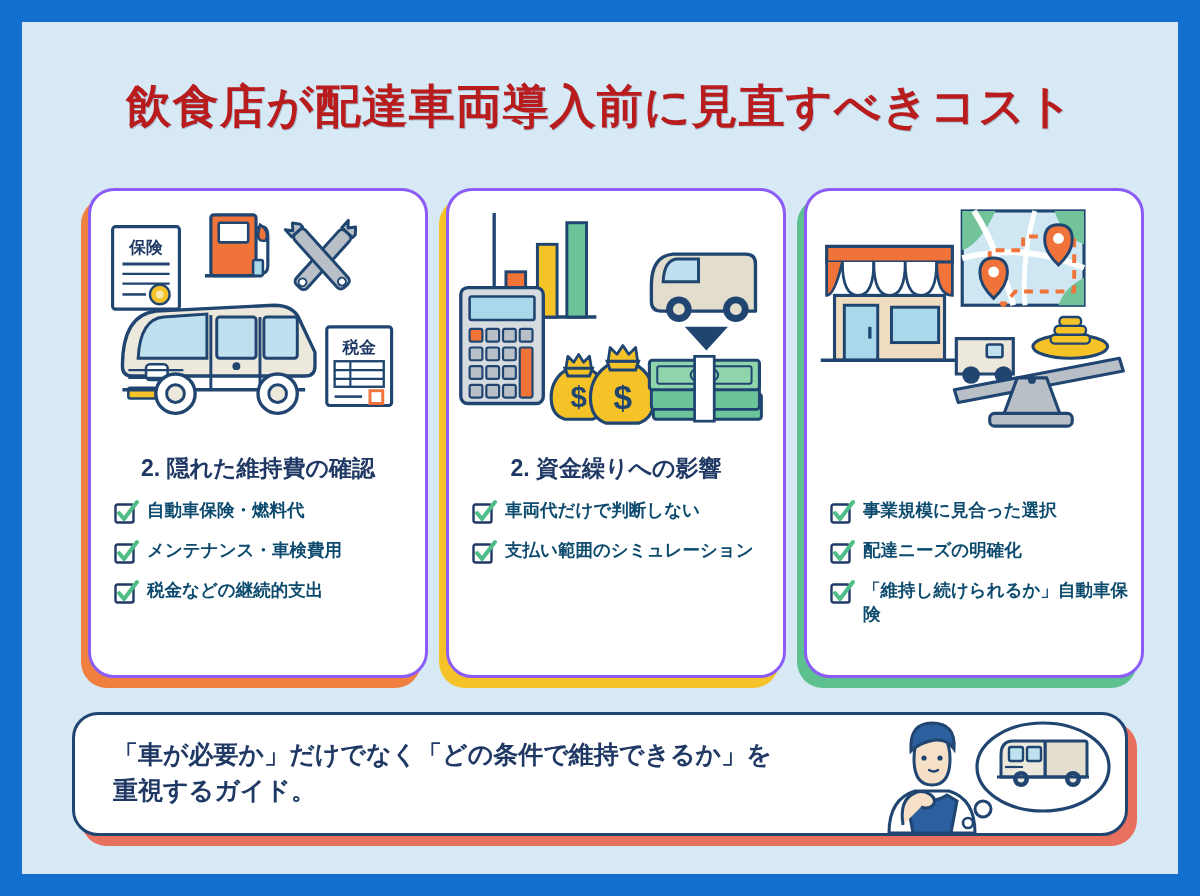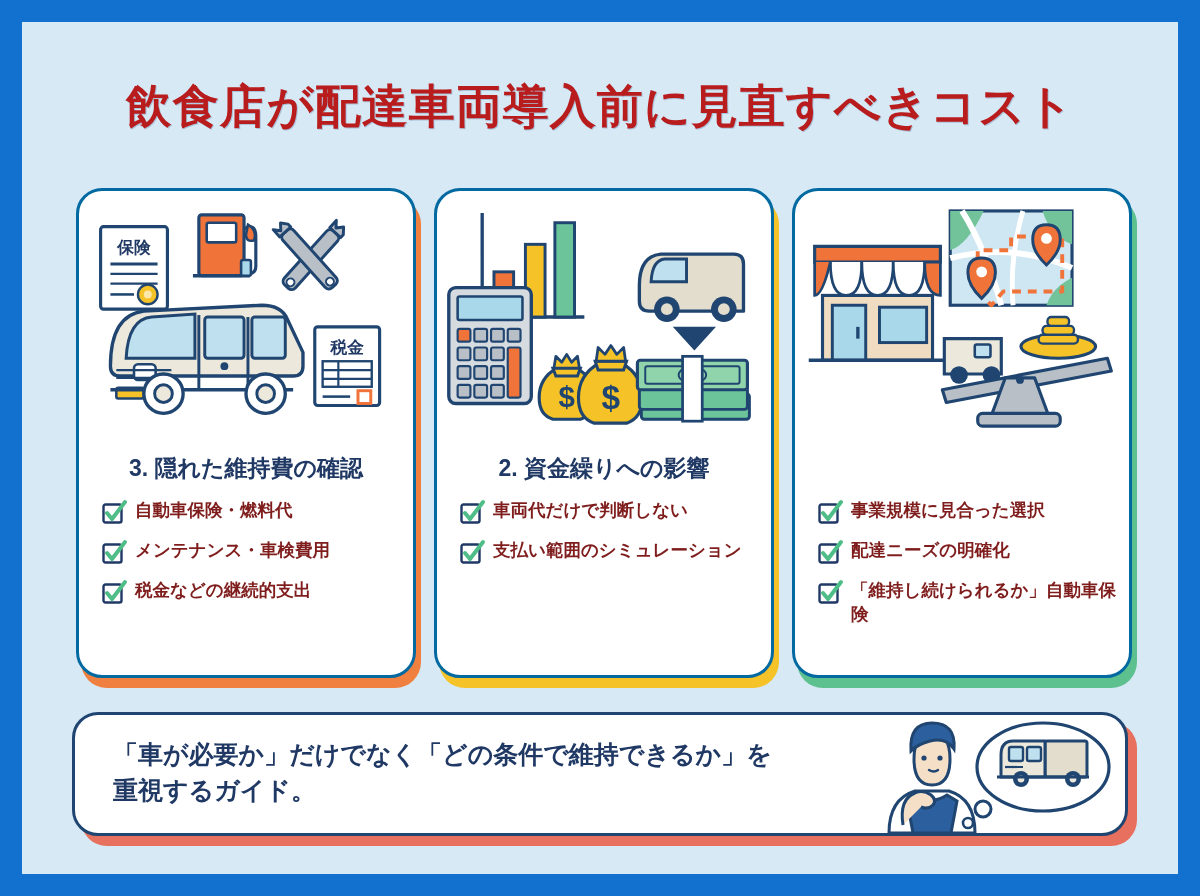--- a/index.html
+++ b/index.html
@@ -57,26 +57,26 @@
     position: absolute;
     left: 9px;
     top: 10px;
     width: 340px;
     height: 490px;
     border-radius: 26px;
   }
 
   .card-body {
     position: absolute;
-    left: 4px;
+    left: 16px;
     top: 0;
     width: 340px;
     height: 490px;
     background: #ffffff;
-    border: 3px solid #0369a1;
+    border: 3px solid #8b5cf6;
     border-radius: 26px;
     overflow: hidden;
   }
 
   .card-art {
     position: absolute;
     left: 0;
     top: 8px;
     width: 100%;
     height: 240px;
@@ -114,21 +114,21 @@
     flex: 0 0 auto;
     width: 25px;
     height: 25px;
     margin-right: 9px;
     margin-top: 1px;
   }
   .check-icon svg { display: block; width: 25px; height: 25px; overflow: visible; }
 
   .bullet-text {
     font-size: 17.5px;
-    color: #7f1d1d;
+    color: #0c4a6e;
     line-height: 1.35;
     font-weight: bold;
   }
 
   
   .banner-wrap {
     position: absolute;
     left: 50px;
     top: 690px;
     width: 1056px;
@@ -252,21 +252,21 @@
               <rect x="248" y="163" width="50" height="26" fill="none" stroke="#1f4570" stroke-width="2.4"></rect>
               <line x1="248" y1="172" x2="298" y2="172" stroke="#1f4570" stroke-width="2.2"></line>
               <line x1="248" y1="181" x2="298" y2="181" stroke="#1f4570" stroke-width="2.2"></line>
               <line x1="264" y1="163" x2="264" y2="189" stroke="#1f4570" stroke-width="2.2"></line>
               <line x1="248" y1="199" x2="276" y2="199" stroke="#1f4570" stroke-width="2.6"></line>
               <rect x="284" y="193" width="13" height="13" fill="#fff" stroke="#f0733a" stroke-width="3"></rect>
             </g>
           </svg>
         </div>
 
-        <div class="card-heading">3. 隠れた維持費の確認</div>
+        <div class="card-heading">2. 隠れた維持費の確認</div>
 
         <ul class="bullets">
           <li class="bullet">
             <span class="check-icon">
               <svg viewBox="0 0 25 25">
                 <rect x="2.5" y="4.5" width="18" height="18" rx="2" fill="#fff" stroke="#1f3864" stroke-width="2.4"></rect>
                 <path d="M6 13 l5 6 l13 -17" fill="none" stroke="#4fbd87" stroke-width="4" stroke-linecap="round" stroke-linejoin="round"></path>
               </svg>
             </span>
             <span class="bullet-text">自動車保険・燃料代</span>

